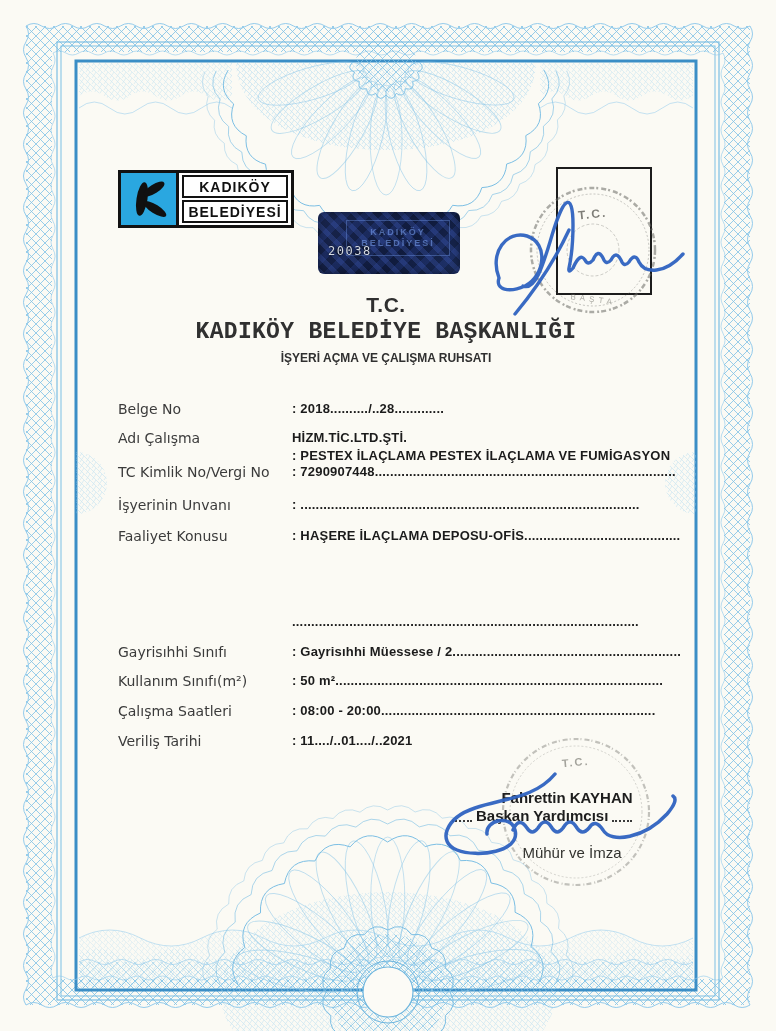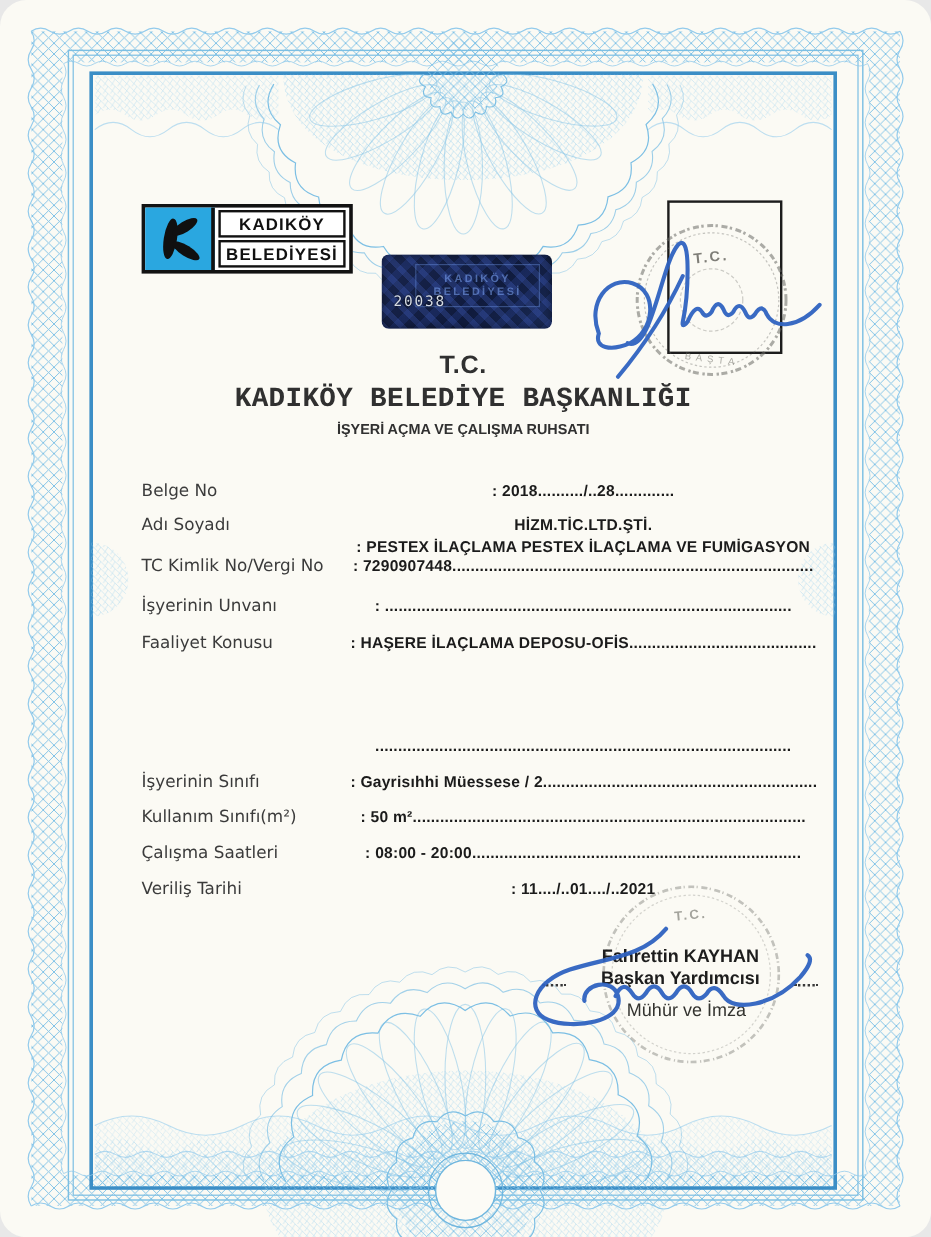--- a/index.html
+++ b/index.html
@@ -1,17 +1,17 @@
 <!DOCTYPE html>
 <html><head>
 <meta charset="utf-8">
 <style>
   html,body{margin:0;padding:0;background:#e8e8e8;}
   .page{position:relative;width:776px;height:1031px;margin:0 auto;background:#fbfaf4;overflow:hidden;
-        font-family:"Liberation Sans",sans-serif;border-radius:22px;}
+        font-family:"Liberation Sans",sans-serif;}
   svg.layer{position:absolute;left:0;top:0;}
 
   
   .logo{position:absolute;left:118px;top:170px;width:176px;height:58px;border:3px solid #121212;
         background:#fff;display:flex;box-sizing:border-box;}
   .logo-k{flex:0 0 55px;background:#2aa7e0;border-right:3px solid #121212;display:flex;align-items:center;justify-content:center;}
   .logo-txt{flex:1;display:flex;flex-direction:column;padding:2px 3px;box-sizing:border-box;}
   .logo-row{flex:1;border:2px solid #121212;display:flex;align-items:center;justify-content:center;
             font-weight:bold;font-size:14px;letter-spacing:1px;color:#111;}
   .logo-row:first-child{margin-bottom:2px;}
@@ -35,29 +35,29 @@
   
   .title-block{position:absolute;left:86px;top:292px;width:600px;text-align:center;color:#303030;}
   .title-tc{font-size:21px;font-weight:600;line-height:26px;letter-spacing:.5px;}
   .title-main{font-size:23px;font-weight:600;line-height:28px;letter-spacing:.3px;font-family:Liberation Mono, monospace;}
   .title-sub{font-size:12px;font-weight:700;line-height:25px;}
 
   
   .field-row{position:absolute;left:118px;width:562px;display:flex;align-items:flex-start;}
   .f-label{flex:0 0 174px;font-family:"DejaVu Sans",sans-serif;font-size:14px;color:#3b3b3b;line-height:18px;}
   .f-value{flex:1;font-weight:bold;font-size:13px;color:#1b1b1b;letter-spacing:.2px;line-height:18px;
-           white-space:nowrap;overflow:hidden;text-align:center;}
+           white-space:nowrap;overflow:hidden;}
   .f-value .wrap2{display:block;white-space:nowrap;overflow:hidden;}
 
   
   .signer{position:absolute;left:452px;top:789px;width:230px;text-align:center;color:#1d1d1d;}
   .signer-name{font-size:15px;font-weight:bold;line-height:18px;}
-  .signer-role{font-size:15px;font-weight:bold;line-height:18px;display:flex;align-items:center;justify-content:space-between;gap:4px;}
+  .signer-role{font-size:15px;font-weight:bold;line-height:18px;display:flex;align-items:center;justify-content:flex-start;gap:4px;}
   .dotline{width:20px;border-bottom:2px dotted #3a3a3a;height:10px;}
-  .signer-caption{font-size:15px;color:#33332f;margin-top:9px;margin-left:10px;}
+  .signer-caption{font-size:15px;color:#33332f;margin-top:19px;margin-left:10px;}
 
   .stamp-svg text{font-family:"Liberation Sans",sans-serif;}
 </style>
 </head>
 <body>
 
 <div class="page">
 
   <svg id="border-art" class="layer" width="776" height="1031" viewBox="0 0 776 1031">
     <defs>
@@ -179,21 +179,21 @@
     <div class="title-tc">T.C.</div>
     <div class="title-main">KADIKÖY BELEDİYE BAŞKANLIĞI</div>
     <div class="title-sub">İŞYERİ AÇMA VE ÇALIŞMA RUHSATI</div>
   </div>
 
   <div class="field-row" style="top:400px">
     <span class="f-label">Belge No</span>
     <span class="f-value">: 2018........../..28.............</span>
   </div>
   <div class="field-row" style="top:429px">
-    <span class="f-label">Adı Soyadı</span>
+    <span class="f-label">Adı Çalışma</span>
     <span class="f-value">
       <span class="wrap2">HİZM.TİC.LTD.ŞTİ.</span>
       <span class="wrap2">: PESTEX İLAÇLAMA PESTEX İLAÇLAMA VE FUMİGASYON</span>
     </span>
   </div>
   <div class="field-row" style="top:463px">
     <span class="f-label">TC Kimlik No/Vergi No</span>
     <span class="f-value">: 7290907448...............................................................................</span>
   </div>
   <div class="field-row" style="top:496px">
@@ -202,21 +202,21 @@
   </div>
   <div class="field-row" style="top:527px">
     <span class="f-label">Faaliyet Konusu</span>
     <span class="f-value">: HAŞERE İLAÇLAMA DEPOSU-OFİS............................................</span>
   </div>
   <div class="field-row" style="top:613px">
     <span class="f-label"></span>
     <span class="f-value">...........................................................................................</span>
   </div>
   <div class="field-row" style="top:643px">
-    <span class="f-label">İşyerinin Sınıfı</span>
+    <span class="f-label">Gayrisıhhi Sınıfı</span>
     <span class="f-value">: Gayrisıhhi Müessese / 2............................................................</span>
   </div>
   <div class="field-row" style="top:672px">
     <span class="f-label">Kullanım Sınıfı(m²)</span>
     <span class="f-value">: 50 m²......................................................................................</span>
   </div>
   <div class="field-row" style="top:702px">
     <span class="f-label">Çalışma Saatleri</span>
     <span class="f-value">: 08:00 - 20:00........................................................................</span>
   </div>

